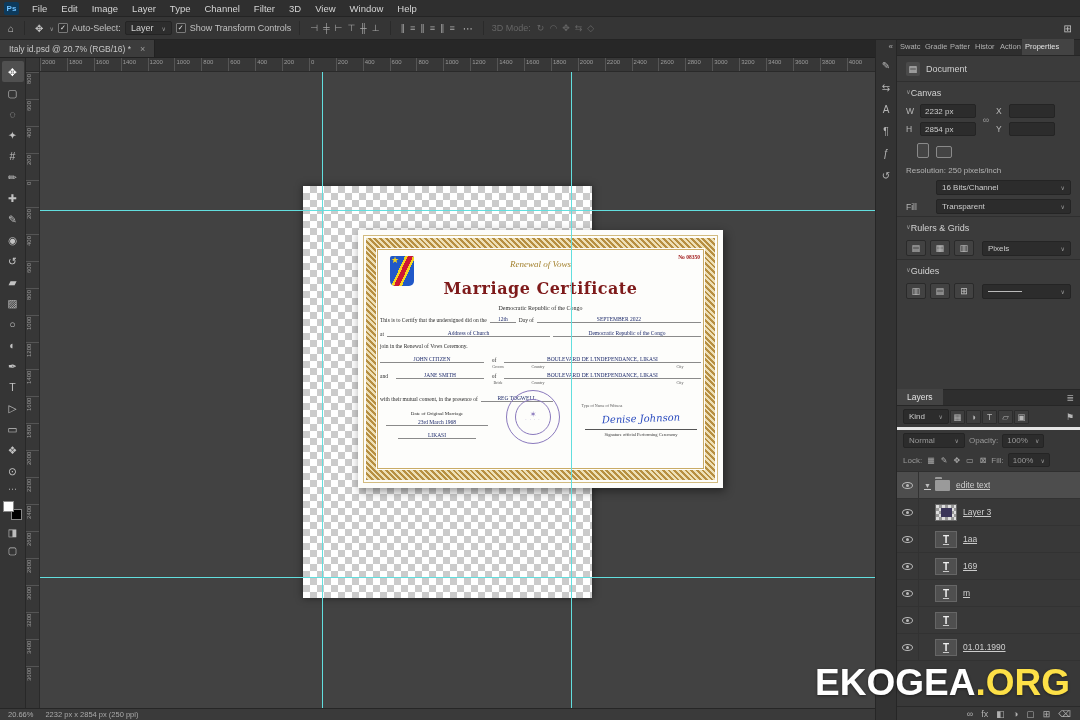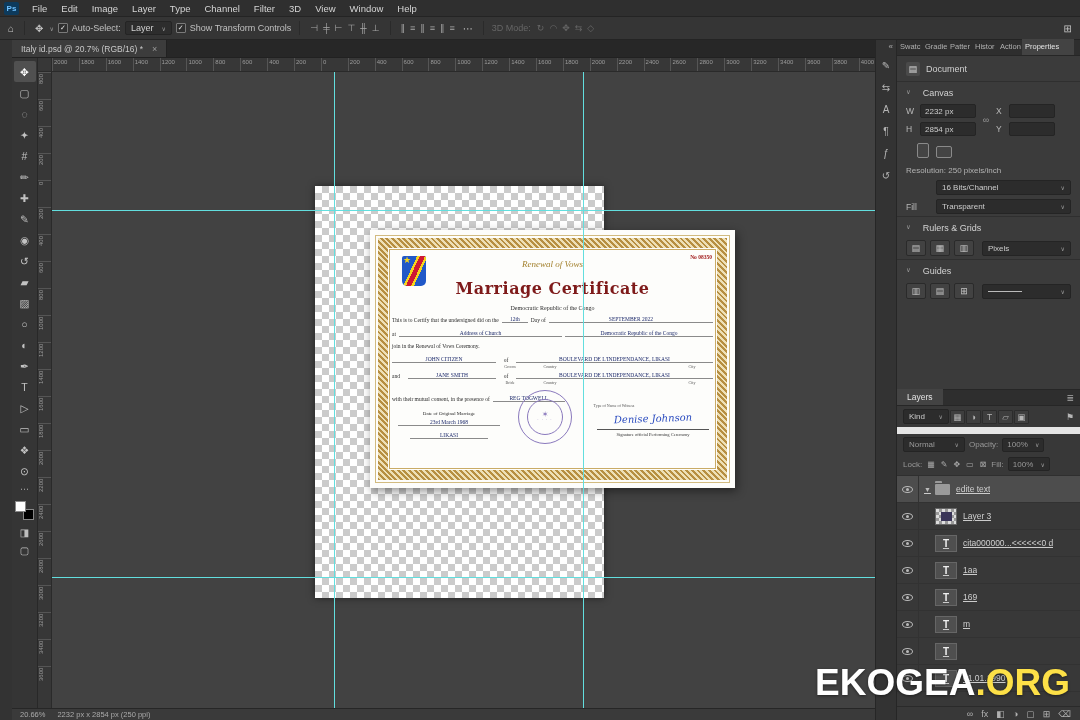--- a/index.html
+++ b/index.html
@@ -19,21 +19,21 @@
   .ob-sep{width:1px;height:14px;background:#2a2a2a;margin:0 4px;}
   .checkbox{width:10px;height:10px;border:1px solid #7a7a7a;border-radius:1px;background:#2e2e2e;display:inline-flex;align-items:center;justify-content:center;font-size:7px;color:#e2e2e2;}
   .ob-select{display:inline-flex;align-items:center;gap:8px;background:#2d2d2d;border:1px solid #242424;border-radius:2px;padding:1px 5px;font-size:9px;color:#d0d0d0;}
   .align-row{display:flex;gap:1px;}
   .align-icon{font-size:9px;color:#a9a9a9;padding:0 2px;}
   .disabled{color:#666;}
   .ob-right{margin-left:auto;display:flex;align-items:center;gap:6px;}
 
   
   .main{flex:1;display:flex;min-height:0;}
-  .left-col{width:875px;flex:0 0 875px;display:flex;flex-direction:column;min-width:0;padding-left:12px;}
+  .left-col{width:875px;flex:0 0 875px;display:flex;flex-direction:column;min-width:0;}
 
   .tabbar{height:18px;background:#272727;display:flex;align-items:flex-end;border-bottom:1px solid #212121;flex:0 0 auto;}
   .doc-tab{height:17px;background:#3c3c3c;color:#c8c8c8;font-size:8.5px;display:flex;align-items:center;gap:9px;padding:0 9px;border-right:1px solid #212121;white-space:nowrap;}
   .doc-tab .close{color:#9a9a9a;font-size:9px;}
 
   .workspace{flex:1;display:grid;grid-template-columns:26px 14px 1fr;grid-template-rows:14px 1fr;min-height:0;}
   .toolbar{grid-column:1;grid-row:1/3;background:#353535;border-right:1px solid #282828;display:flex;flex-direction:column;align-items:center;padding-top:3px;overflow:hidden;}
   .tool{width:22px;height:21px;display:flex;align-items:center;justify-content:center;font-size:10.5px;color:#c2c2c2;border-radius:2px;}
   .tool[data-active="true"]{background:#505050;color:#fff;}
   .more-tools{font-size:9px;color:#bbb;margin:3px 0;}
@@ -119,21 +119,21 @@
   .dock-collapse{font-size:8px;color:#aaa;align-self:flex-end;padding-right:3px;}
   .dock-icon{font-size:10px;color:#b5b5b5;width:18px;height:15px;display:flex;align-items:center;justify-content:center;}
   .panel-stack{flex:1;display:flex;flex-direction:column;background:#383838;min-width:0;}
   .ptabs{height:16px;background:#2e2e2e;border-bottom:1px solid #262626;display:flex;align-items:flex-end;flex:0 0 auto;}
   .ptab{flex:0 0 25px;overflow:hidden;white-space:nowrap;font-size:7.5px;color:#b0b0b0;padding:3px 3px;height:16px;}
   .ptab[data-active="true"]{background:#434343;color:#e3e3e3;flex:0 0 52px;}
 
   .props{flex:0 0 334px;overflow:hidden;display:flex;flex-direction:column;border-bottom:1px solid #262626;background:#3b3b3b;}
   .doc-row{display:flex;align-items:center;gap:6px;padding:6px 9px 5px 9px;font-size:9px;color:#cfcfcf;}
   .doc-icon{width:14px;height:14px;background:#4a4a4a;color:#ddd;font-size:9px;display:flex;align-items:center;justify-content:center;border-radius:2px;}
-  .sec-head{display:flex;align-items:flex-start;gap:12px;padding:6px 9px 4px 9px;border-top:1px solid #2f2f2f;font-size:9px;color:#d2d2d2;}
+  .sec-head{display:flex;align-items:flex-start;gap:0;padding:6px 9px 4px 9px;border-top:1px solid #2f2f2f;font-size:9px;color:#d2d2d2;}
   .chev{font-size:6.5px;color:#999;}
   .canvas-grid{padding:2px 9px;display:grid;grid-template-columns:11px 56px 14px 10px 46px;gap:4px 3px;align-items:center;font-size:8.5px;color:#b8b8b8;}
   .chain{grid-column:3;grid-row:1/3;text-align:center;color:#9a9a9a;font-size:9px;}
   .fld{background:#2c2c2c;border:1px solid #242424;border-radius:2px;height:14px;display:flex;align-items:center;padding:0 4px;font-size:8px;color:#ccc;overflow:hidden;white-space:nowrap;}
   .fld.dim{color:#777;}
   .orient-row{display:flex;gap:7px;padding:5px 9px 3px 20px;align-items:flex-end;}
   .orient-p{width:12px;height:15px;border:1px solid #8a8a8a;border-radius:2px;background:#444;}
   .orient-l{width:16px;height:12px;border:1px solid #8a8a8a;border-radius:2px;background:#444;}
   .res-row{padding:5px 9px 3px 9px;font-size:8px;color:#b2b2b2;}
   .mode-row{display:flex;align-items:center;gap:6px;padding:2px 9px;font-size:8.5px;color:#b8b8b8;}
@@ -141,21 +141,21 @@
   .ps-select{flex:1;display:flex;align-items:center;justify-content:space-between;background:#2c2c2c;border:1px solid #242424;border-radius:2px;height:15px;padding:0 5px;font-size:8px;color:#ccc;overflow:hidden;white-space:nowrap;}
   .rg-row{display:flex;align-items:center;gap:4px;padding:3px 9px;}
   .icon-btn{width:20px;height:16px;border:1px solid #2a2a2a;background:#424242;border-radius:2px;color:#c5c5c5;font-size:9px;display:flex;align-items:center;justify-content:center;flex:0 0 auto;}
   .rg-row .ps-select{flex:1;margin-left:4px;}
   .line-swatch{width:34px;height:1px;background:#bbb;}
 
   .layers{flex:1;display:flex;flex-direction:column;min-height:0;background:#383838;}
   .lp-tabs{height:16px;background:#2e2e2e;border-bottom:1px solid #262626;display:flex;align-items:flex-end;justify-content:space-between;flex:0 0 auto;}
   .lp-tab{background:#434343;color:#e3e3e3;font-size:8.5px;padding:3px 10px;height:16px;}
   .lp-menu{color:#aaa;font-size:9px;padding:0 6px 2px 0;}
-  .lp-filter{display:flex;align-items:center;gap:1px;padding:3px 6px;border-bottom:7px solid #e5e5e5;flex:0 0 auto;}
+  .lp-filter{display:flex;align-items:center;gap:1px;padding:3px 6px;border-bottom:3px solid #e5e5e5;flex:0 0 auto;}
   .kind-select{flex:0 0 46px;}
   .filter-icon{width:15px;height:14px;display:flex;align-items:center;justify-content:center;font-size:8.5px;color:#b5b5b5;background:#3e3e3e;border:1px solid #2c2c2c;border-radius:1px;}
   .filter-toggle{margin-left:auto;font-size:9px;color:#b5b5b5;}
   .lp-blend{display:flex;align-items:center;gap:4px;padding:3px 6px;font-size:8px;color:#989898;flex:0 0 auto;}
   .blend-select{flex:0 0 62px;color:#9a9a9a;}
   .opacity-fld{flex:0 0 42px;display:flex;justify-content:space-between;align-items:center;background:#2c2c2c;border:1px solid #242424;border-radius:2px;height:14px;padding:0 4px;font-size:8px;color:#9a9a9a;}
   .lp-lock{display:flex;align-items:center;gap:4px;padding:2px 6px 4px 6px;font-size:8px;color:#989898;border-bottom:1px solid #2f2f2f;flex:0 0 auto;}
   .lock-icon{font-size:8px;color:#a8a8a8;padding:0 1px;}
   .lp-list{flex:1;overflow:hidden;text-decoration:underline;}
   .layer-row{height:27px;display:flex;align-items:center;border-bottom:1px solid #323232;}
@@ -647,28 +647,20 @@
 
               <div class="layer-row" data-type="pixel">
                 <span class="eye-cell">
                   <span class="eye"></span>
                 </span>
 
                 <span class="thumb"></span>
                 <span class="layer-name">Layer 3</span>
               </div>
 
-              <div class="layer-row" data-type="text">
-                <span class="eye-cell">
-                  <span class="eye"></span>
-                </span>
-
-                <span class="thumb"></span>
-                <span class="layer-name">cita000000...&lt;&lt;&lt;&lt;&lt;&lt;0 d</span>
-              </div>
 
               <div class="layer-row" data-type="text">
                 <span class="eye-cell">
                   <span class="eye"></span>
                 </span>
 
                 <span class="thumb"></span>
                 <span class="layer-name">1aa</span>
               </div>
 

